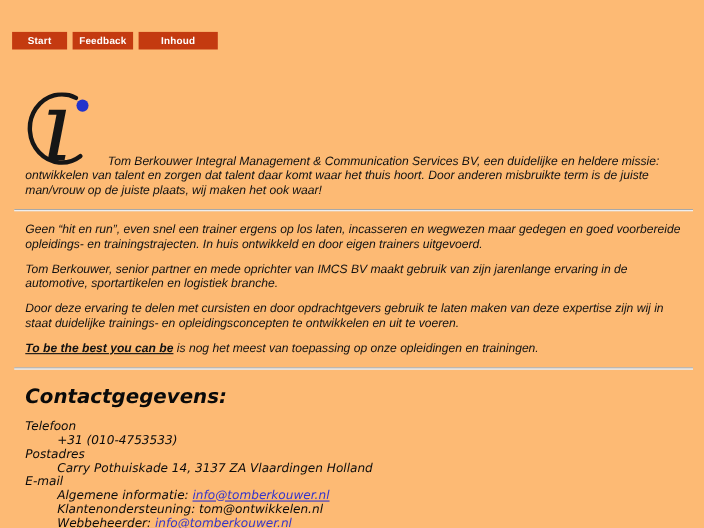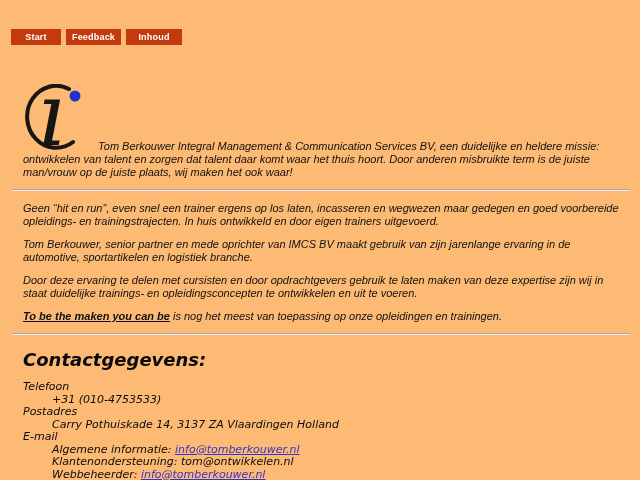--- a/index.html
+++ b/index.html
@@ -13,21 +13,21 @@
   
   .nav { margin: 29px 0 0 11px; display: flex; gap: 5px; height: 16px; }
   .nav-btn {
     border: none; padding: 0; height: 16px;
     background: #c43a10; color: #fff;
     font: bold 9px/16px "Liberation Sans", sans-serif;
     text-align: center; cursor: pointer; letter-spacing: 0.2px;
   }
   .nav-btn:nth-child(1) { width: 50px; }
   .nav-btn:nth-child(2) { width: 55px; }
-  .nav-btn:nth-child(3) { width: 56px; text-align: center; }
+  .nav-btn:nth-child(3) { width: 72px; text-align: center; }
 
   .content { margin: 0 20px 0 23px; }
 
   .para {
     font-style: italic; font-size: 11px; line-height: 13px;
     margin: 10px 0; color: #111;
   }
   .intro { margin-top: 39px; margin-bottom: 10px; }
   .logo { display: inline; }
   .logo svg { vertical-align: baseline; margin-right: 4px; }
@@ -76,21 +76,21 @@
       </span>
       <span>Tom Berkouwer Integral Management &amp; Communication Services BV, een duidelijke en heldere missie: ontwikkelen van talent en zorgen dat talent daar komt waar het thuis hoort. Door anderen misbruikte term is de juiste man/vrouw op de juiste plaats, wij maken het ook waar!</span>
     </p>
 
     <hr class="rule">
 
     <p class="para">Geen “hit en run”, even snel een trainer ergens op los laten, incasseren en wegwezen maar gedegen en goed voorbereide opleidings- en trainingstrajecten. In huis ontwikkeld en door eigen trainers uitgevoerd.</p>
     <p class="para">Tom Berkouwer, senior partner en mede oprichter van IMCS BV maakt gebruik van zijn jarenlange ervaring in de automotive, sportartikelen en logistiek branche.</p>
     <p class="para">Door deze ervaring te delen met cursisten en door opdrachtgevers gebruik te laten maken van deze expertise zijn wij in staat duidelijke trainings- en opleidingsconcepten te ontwikkelen en uit te voeren.</p>
 
-    <p class="para"><span class="motto">To be the maken you can be</span><span> is nog het meest van toepassing op onze opleidingen en trainingen.</span></p>
+    <p class="para"><span class="motto">To be the best you can be</span><span> is nog het meest van toepassing op onze opleidingen en trainingen.</span></p>
 
     <hr class="rule">
 
     <h2 class="contact-heading">Contactgegevens:</h2>
 
     <div class="contact">
       <div class="c-label">Telefoon</div>
       <div class="c-value">+31 (010-4753533)</div>
 
       <div class="c-label">Postadres</div>

